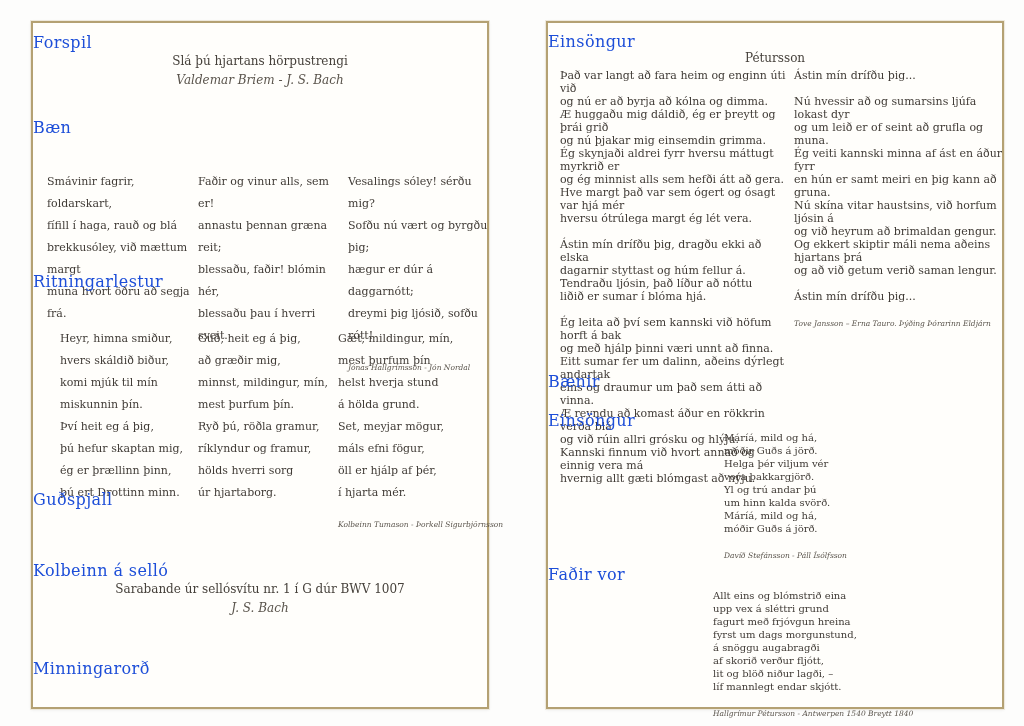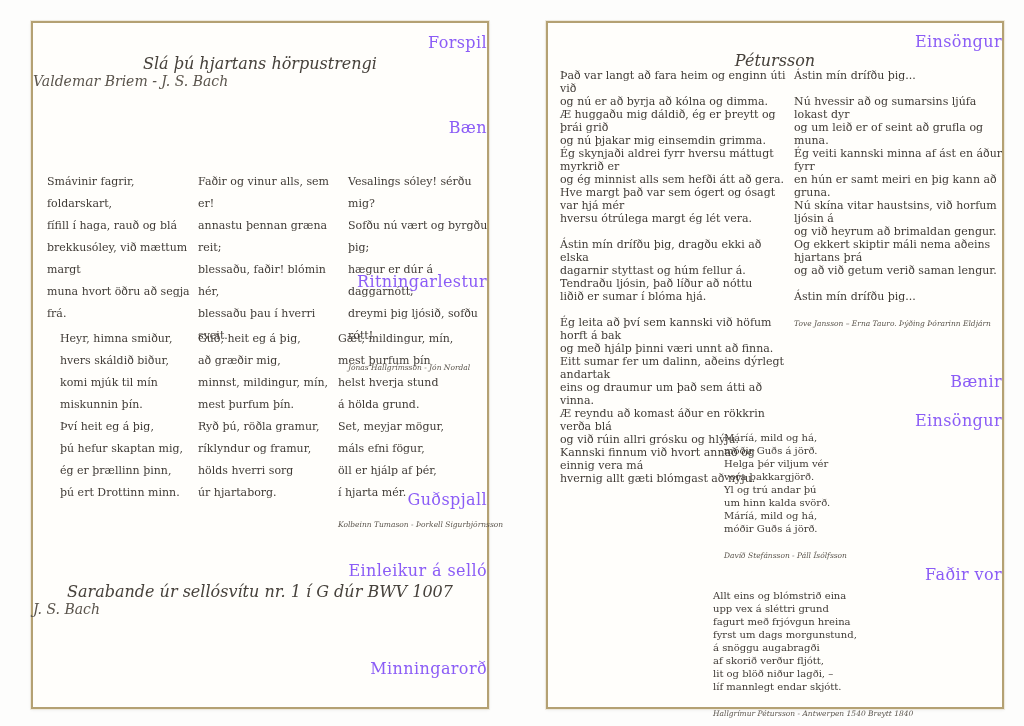--- a/index.html
+++ b/index.html
@@ -13,30 +13,30 @@
   .page{
     position:absolute;top:21px;width:458px;height:688px;
     background:#fffefb;
     border:2px solid #b4a173;
     box-sizing:border-box;
     box-shadow:0 0 0 1px #eee9dd, 0 1px 3px rgba(0,0,0,.08);
   }
   .page-left{left:31px;}
   .page-right{left:546px;}
   .h{
-    position:absolute;left:0;width:100%;text-align:right;
-    font-size:16px;letter-spacing:.4px;color:#8b5cf6;
+    position:absolute;left:0;width:100%;text-align:left;
+    font-size:16px;letter-spacing:.4px;color:#1d4ed8;
   }
   .sub{
     position:absolute;left:0;width:100%;text-align:center;
-    font-style:italic;font-size:16px;color:#46413b;
+    font-size:12px;color:#46413b;
   }
   .tinyattr{
-    position:absolute;left:0;width:100%;text-align:left;
-    font-style:italic;font-size:14px;color:#5a544c;
+    position:absolute;left:0;width:100%;text-align:center;
+    font-style:italic;font-size:12px;color:#5a544c;
   }
   .vcol{position:absolute;}
   .vlines{
     font-size:11px;line-height:22px;white-space:pre-line;color:#403b36;
   }
   .vlines.tight{line-height:13px;}
   .vlines.small{font-size:10px;}
   .vattr{
     font-style:italic;font-size:7.5px;color:#5a544c;margin-top:16px;
     white-space:nowrap;
@@ -102,21 +102,21 @@
 minnst, mildingur, mín,
 mest þurfum þín.
 Ryð þú, röðla gramur,
 ríklyndur og framur,
 hölds hverri sorg
 úr hjartaborg.</div>
   </div>
 
   <div class="h" style="top:467px">Guðspjall</div>
 
-  <div class="h" style="top:538px">Einleikur á selló</div>
+  <div class="h" style="top:538px">Kolbeinn á selló</div>
   <div class="sub" style="top:559px">Sarabande úr sellósvítu nr. 1 í G dúr BWV 1007</div>
   <div class="tinyattr" style="top:578px">J. S. Bach</div>
 
   <div class="h" style="top:636px">Minningarorð</div>
 </div>
 
 <div class="page page-right">
 
   <div class="h" style="top:9px">Einsöngur</div>
   <div class="sub" style="top:28px">Pétursson</div>

